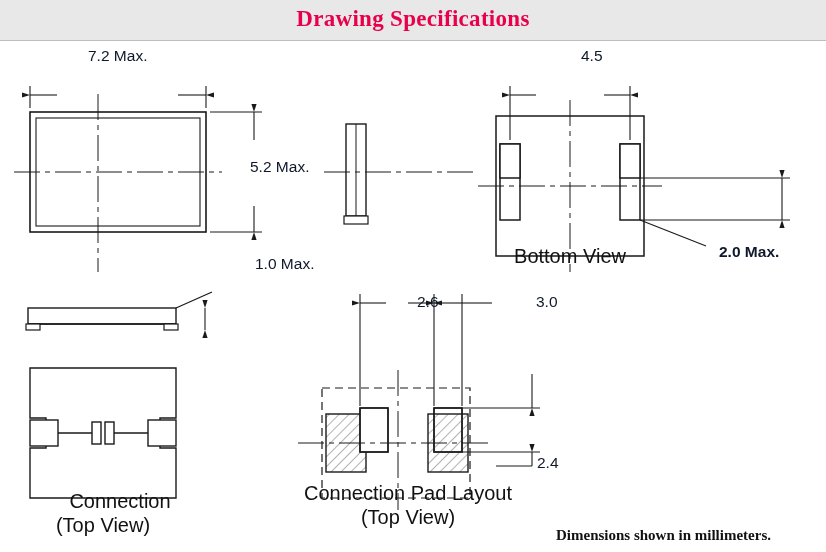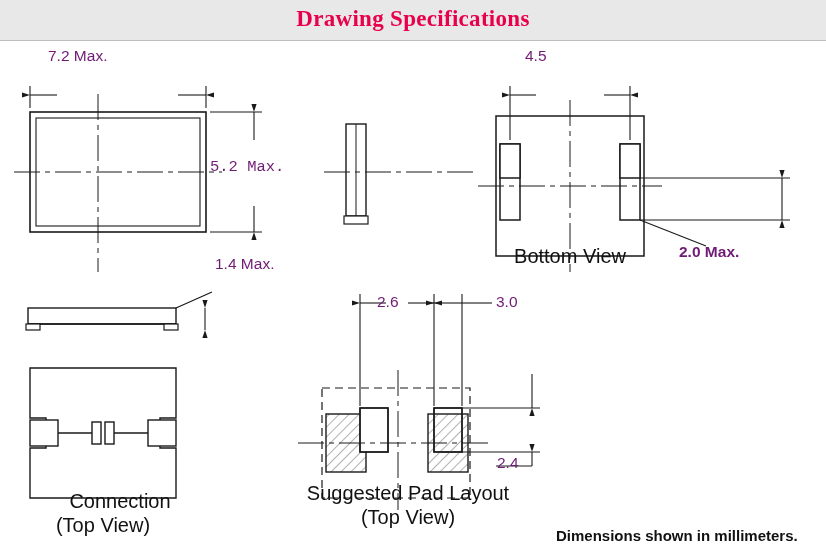--- a/index.html
+++ b/index.html
@@ -48,33 +48,34 @@
     height: 512px;
   }
   svg.drawing {
     position: absolute;
     left: 0;
     top: 0;
   }
   .label {
     position: absolute;
     font-size: 15.5px;
-    color: #701a75;
+    color: #0f172a;
     white-space: nowrap;
+    margin-left: 40px;
   }
   .caption {
     position: absolute;
     font-size: 20px;
     color: #111111;
     text-align: center;
     white-space: nowrap;
   }
   .footnote {
     position: absolute;
-    font-family: Liberation Sans, sans-serif;
+    font-family: Liberation Serif, serif;
     font-weight: bold;
     font-size: 15px;
     color: #111111;
     white-space: nowrap;
   }
 </style>
 </head>
 <body>
 
 <div class="page">
@@ -213,32 +214,32 @@
         <line x1="462" y1="368" x2="540" y2="368"></line>
         <line x1="462" y1="412" x2="540" y2="412"></line>
         <line x1="532" y1="334" x2="532" y2="368" marker-end="url(#arrowEnd)"></line>
         <line x1="532" y1="412" x2="532" y2="426" marker-start="url(#arrowStart)"></line>
         <line x1="496" y1="426" x2="532" y2="426"></line>
       </g>
 
     </svg>
 
     <div class="label" style="left:48px; top:7px;">7.2 Max.</div>
-    <div class="label" style="left:210px; top:118px;font-family:Liberation Mono, monospace;">5.2 Max.</div>
-    <div class="label" style="left:215px; top:215px;">1.4 Max.</div>
-    <div class="label" style="left:525px; top:7px;text-align:center;">4.5</div>
+    <div class="label" style="left:210px; top:118px;">5.2 Max.</div>
+    <div class="label" style="left:215px; top:215px;">1.0 Max.</div>
+    <div class="label" style="left:541px; top:7px;text-align:center;">4.5</div>
     <div class="label" style="left:679px; top:203px;font-weight:bold;">2.0 Max.</div>
     <div class="label" style="left:377px; top:253px;">2.6</div>
     <div class="label" style="left:496px; top:253px;">3.0</div>
     <div class="label" style="left:497px; top:414px;">2.4</div>
 
     <div class="caption" style="left:450px; top:205px; width:240px;">Bottom View</div>
 
     <div class="caption" style="left:20px; top:450px; width:200px;">Connection</div>
     <div class="caption" style="left:3px; top:474px; width:200px;">(Top View)</div>
 
-    <div class="caption" style="left:276px; top:442px; width:264px;">Suggested Pad Layout</div>
+    <div class="caption" style="left:276px; top:442px; width:264px;">Connection Pad Layout</div>
     <div class="caption" style="left:276px; top:466px; width:264px;">(Top View)</div>
 
     <div class="footnote" style="left:556px; top:487px;">Dimensions shown in millimeters.</div>
 
   </div>
 </div>
 
 </body></html>

